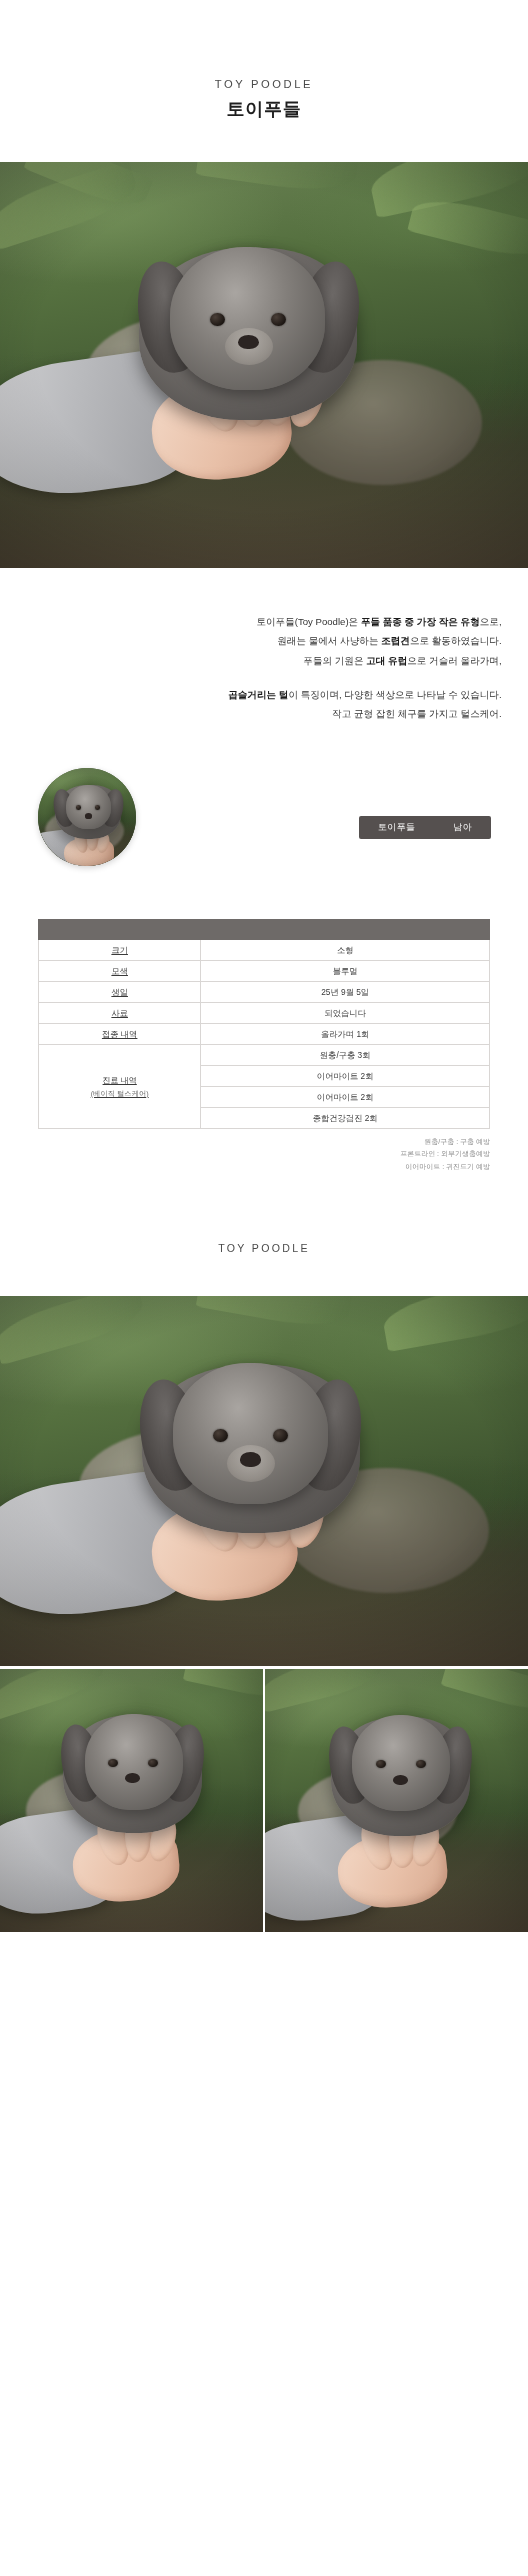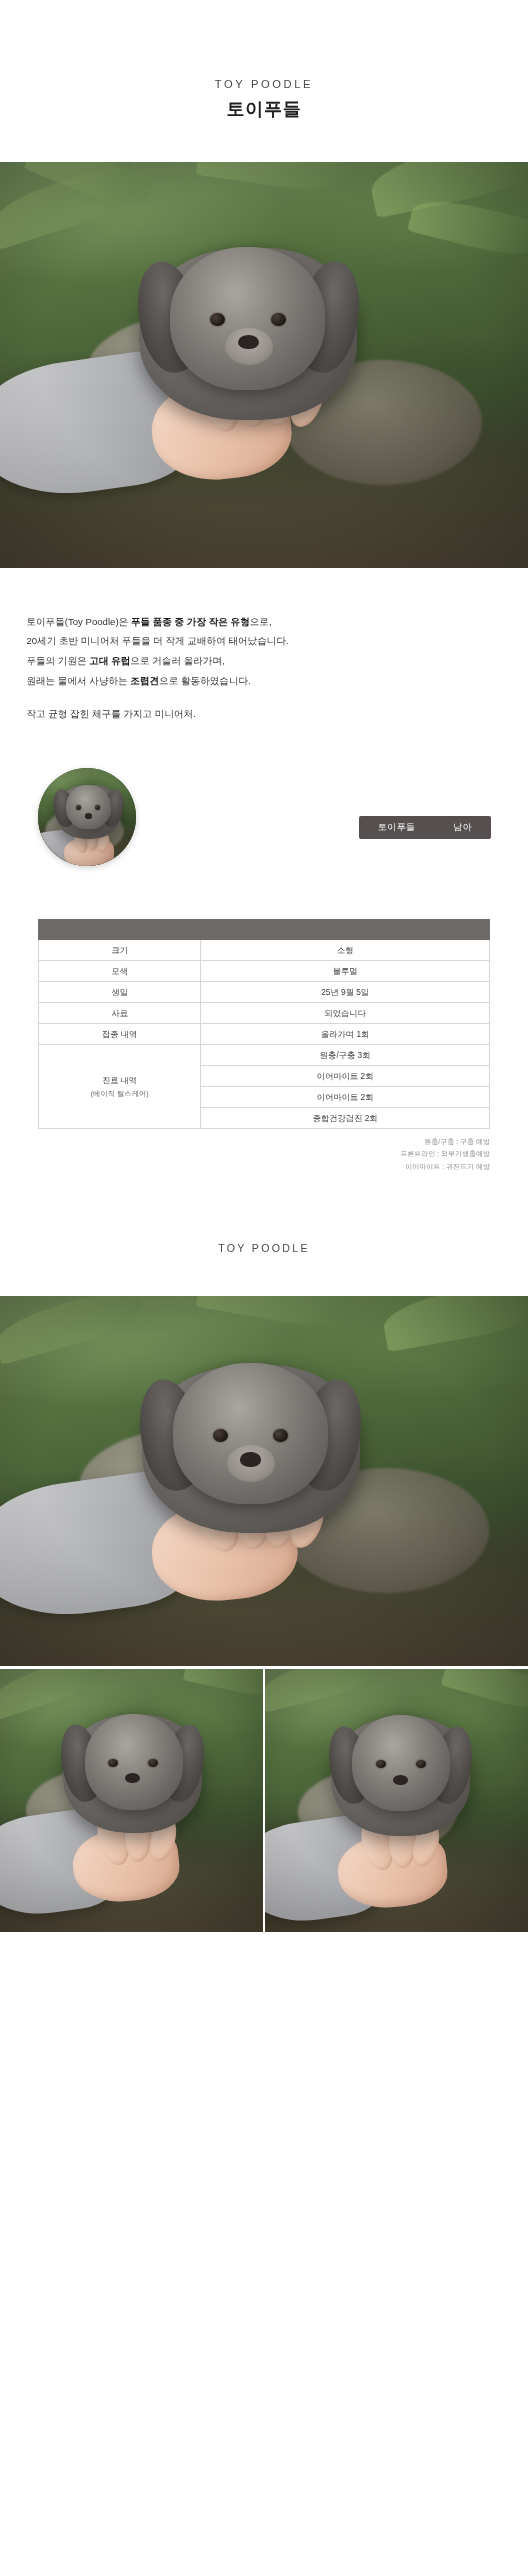--- a/index.html
+++ b/index.html
@@ -137,21 +137,21 @@
   }
   .photo .vignette {
     position: absolute; inset: 0;
     background: radial-gradient(ellipse 78% 72% at 50% 46%, rgba(0,0,0,0) 55%, rgba(0,0,0,0.28) 100%);
     pointer-events: none;
   }
 
   
   .desc {
     padding: 44px 26.4px 38px;
-    text-align: left;
+    text-align: right;
     line-height: 2.05;
     font-size: 9.6px;
     color: #333333;
   }
   .desc p { margin: 0; }
   .desc .gap { height: 14px; }
   .desc b { font-weight: 700; color: #1a1a1a; }
 
   
   .circle-row {
@@ -209,20 +209,21 @@
   table.spec td {
     border: 0.7px solid #d9d6d4;
     height: 21px;
     text-align: center;
     vertical-align: middle;
     padding: 1.3px 4px;
   }
   table.spec td.label {
     width: 36%;
     color: #3a3a3a;
+    text-decoration: underline;
   }
   table.spec td.value {
     width: 64%;
   }
   table.spec td.label-2 {
     line-height: 1.6;
     font-size: 8px;
   }
   table.spec td.label-2 .sub {
     font-size: 7.3px;
@@ -306,25 +307,25 @@
     <div class="head" style="left:170px; top:85px; width:155px; height:143px;"></div>
     <div class="eye" style="left:210px; top:151px; width:14.5px; height:13.2px;"></div>
     <div class="eye" style="left:271px; top:151px; width:14.5px; height:13.2px;"></div>
     <div class="muzzle" style="left:225px; top:166px; width:48px; height:37px; opacity:0.55;"></div>
     <div class="nose" style="left:238px; top:173px; width:21px; height:14.5px;"></div>
     <div class="vignette"></div>
   </div>
 
   <div class="desc">
     <p>토이푸들(Toy Poodle)은 <b>푸들 품종 중 가장 작은 유형</b>으로,</p>
-    <p>20세기 초반 미니어처 푸들을 더 작게 교배하여 태어났습니다.</p>
+    <p>원래는 물에서 사냥하는 <b>조렵견</b>으로 활동하였습니다.</p>
     <p>푸들의 기원은 <b>고대 유럽</b>으로 거슬러 올라가며,</p>
-    <p>원래는 물에서 사냥하는 <b>조렵견</b>으로 활동하였습니다.</p>
     <div class="gap"></div>
-    <p>작고 균형 잡힌 체구를 가지고 미니어처.</p>
+    <p><b>곱슬거리는 털</b>이 특징이며, 다양한 색상으로 나타날 수 있습니다.</p>
+    <p>작고 균형 잡힌 체구를 가지고 털스케어.</p>
   </div>
 
   <div class="circle-row">
     <div class="circle-photo photo">
       <div class="bg-foliage"></div>
       <div class="ground"></div>
       <div class="stone" style="left:6.6px; top:40px; width:79px; height:46px; background:radial-gradient(ellipse at 40% 35%, #b2ada0, #7d776a 70%); opacity:0.85;"></div>
       <div class="sleeve" style="left:-20px; top:63px; width:73px; height:41px; transform:rotate(-8deg);"></div>
       <div class="hand" style="left:26.4px; top:69px; width:50px; height:33px;"></div>
       <div class="finger" style="left:37px; top:62px; width:12px; height:22.5px; transform:rotate(-14deg);"></div>

